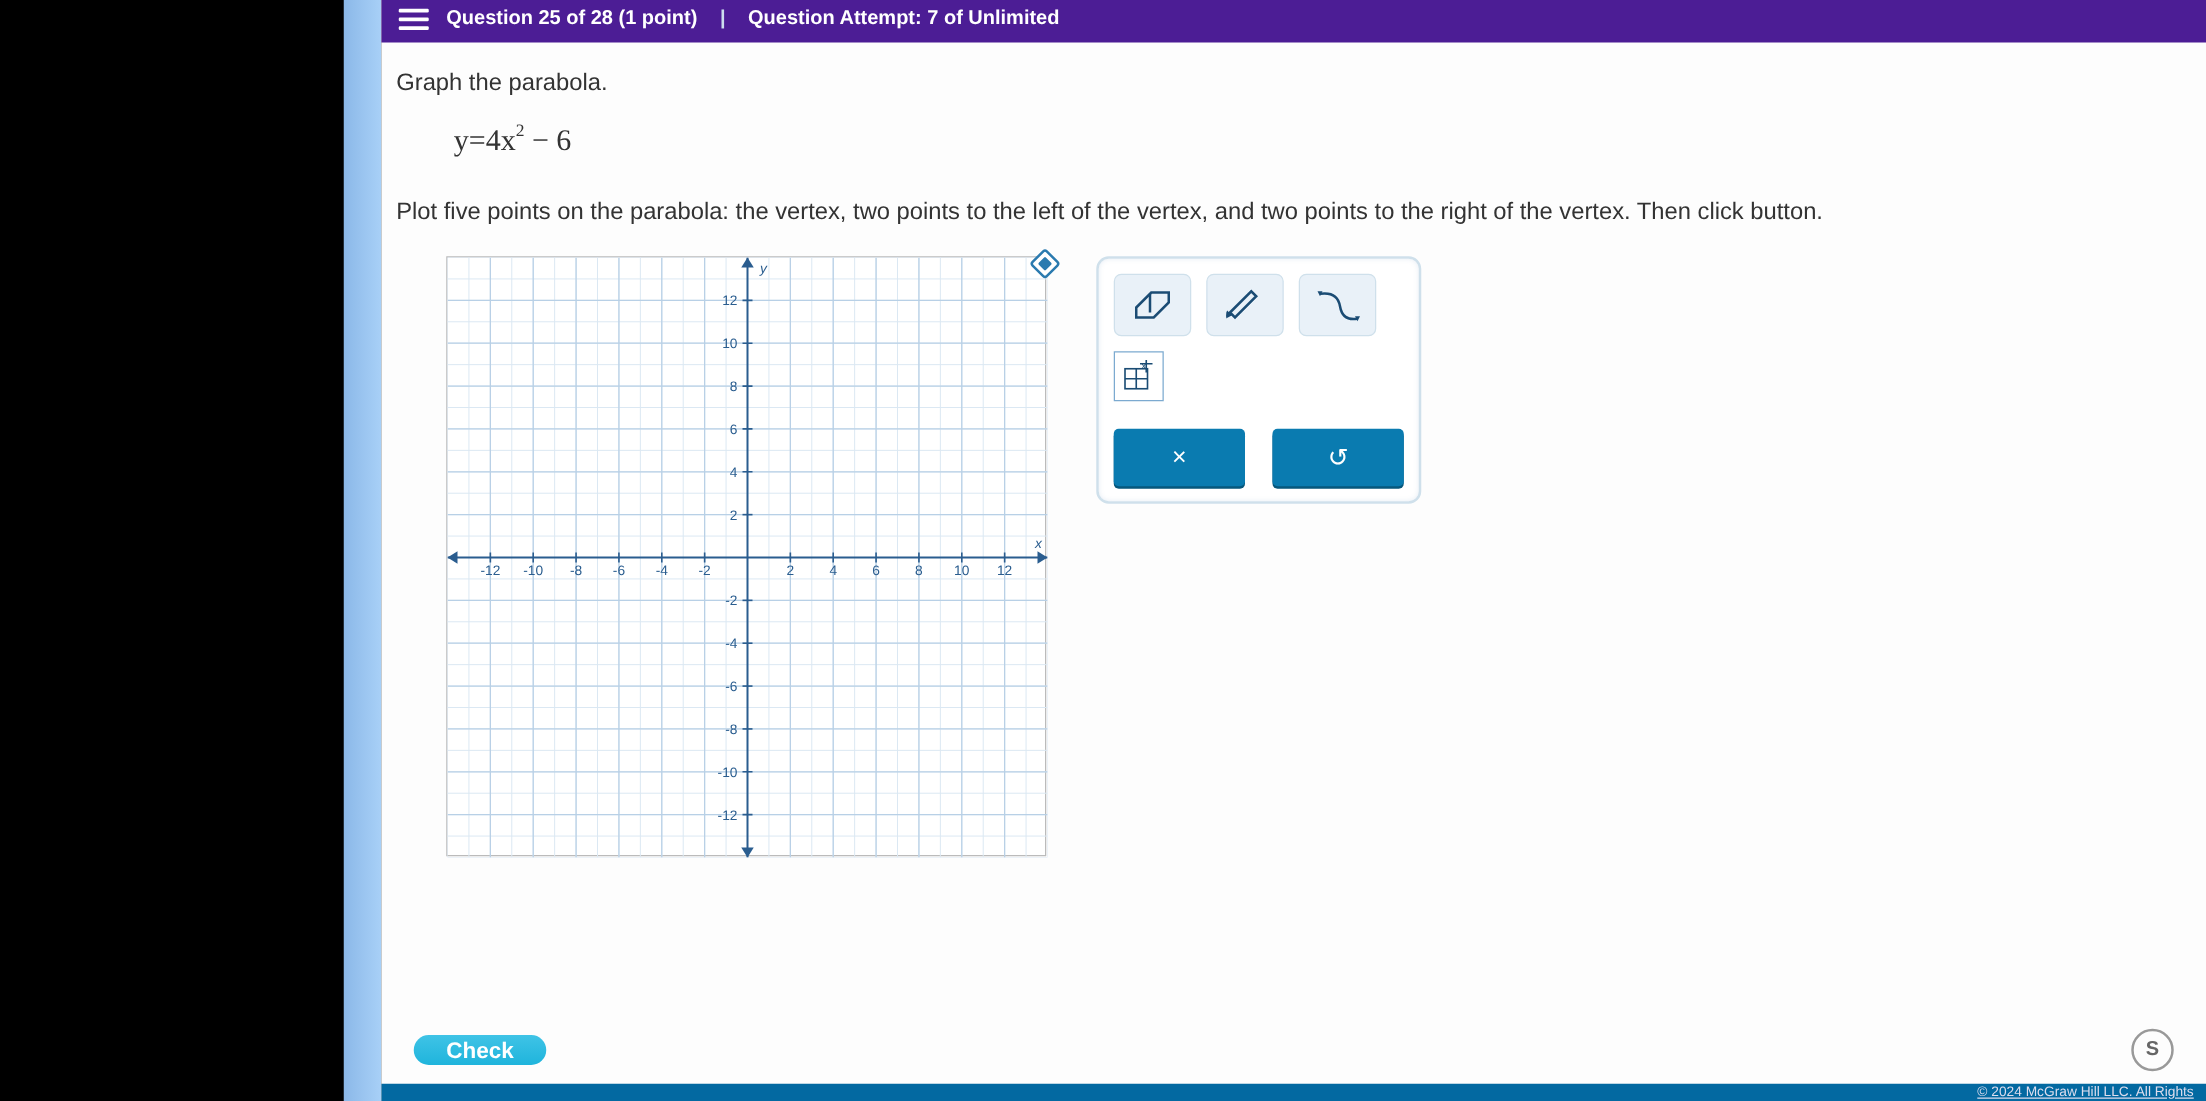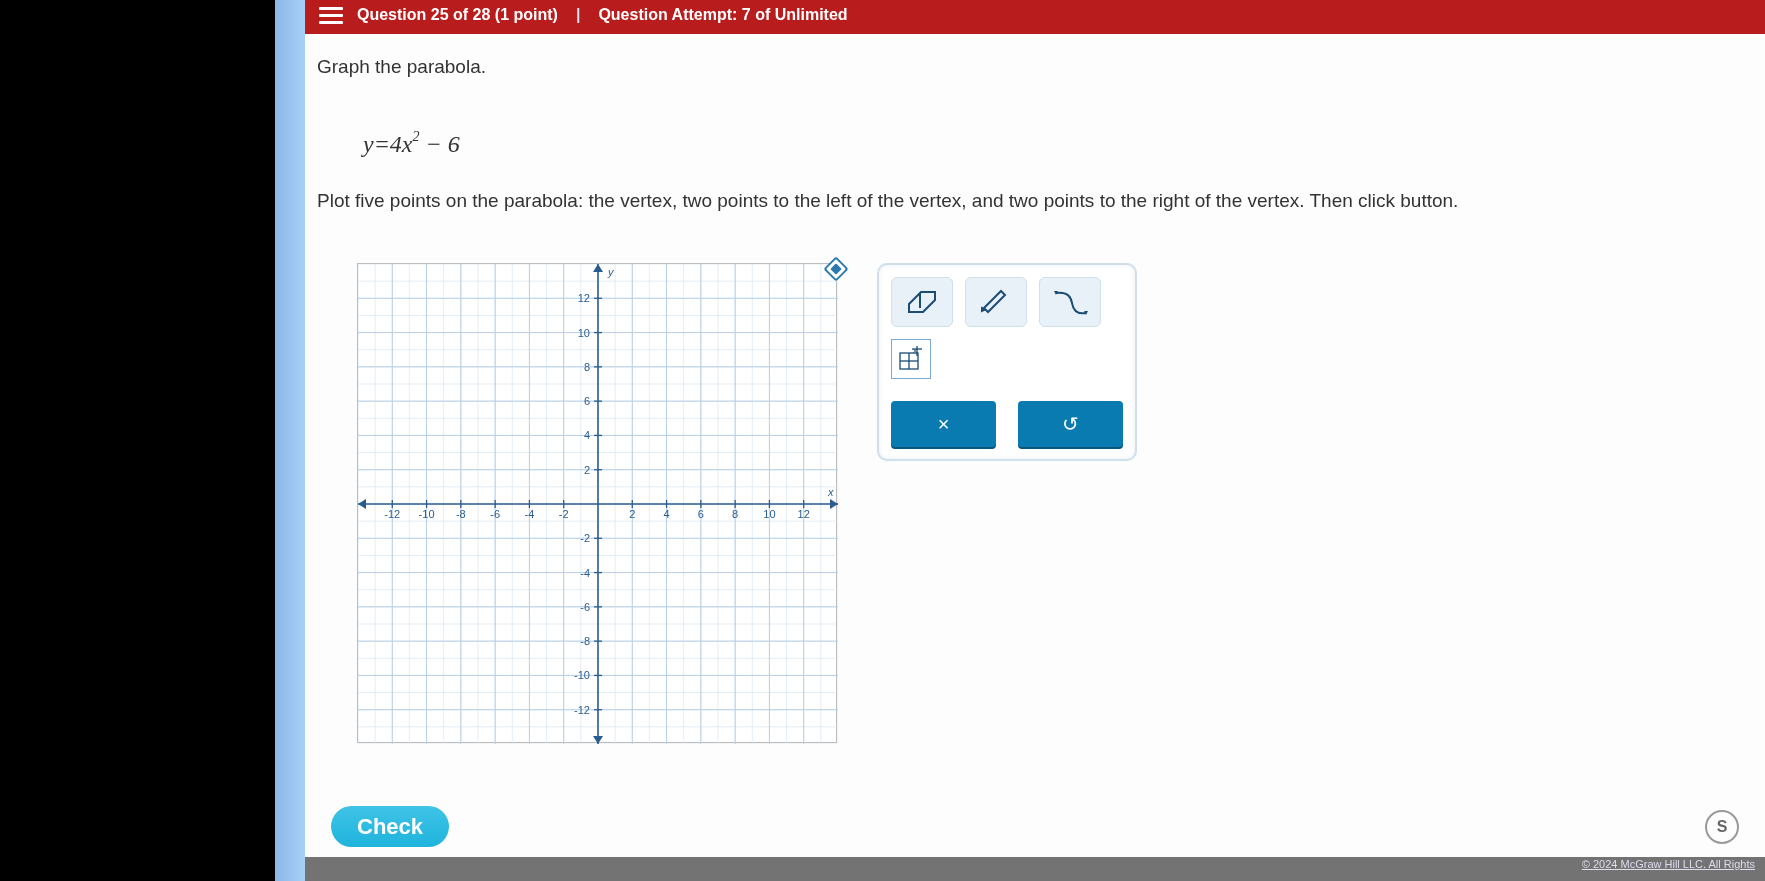--- a/index.html
+++ b/index.html
@@ -22,21 +22,21 @@
       flex-shrink: 0;
     }
     .main-area {
       flex: 1;
       background: #fdfdfd;
       display: flex;
       flex-direction: column;
       overflow: hidden;
     }
     .header-bar {
-      background: #b91c1c;
+      background: #4c1d95;
       color: #fff;
       padding: 6px 14px 10px 14px;
       display: flex;
       align-items: flex-end;
       gap: 14px;
       font-size: 16px;
       font-weight: 600;
     }
     .menu-icon {
       display: flex;
@@ -58,25 +58,23 @@
       font-size: 19px;
       display: flex;
       flex-direction: column;
     }
     .prompt-title { margin-bottom: 22px; }
     .equation {
       margin-left: 46px;
       margin-bottom: 28px;
       font-family: "Times New Roman", serif;
       font-size: 24px;
-      font-style: italic;
-      margin-top: 31px;
     }
     .equation sup { font-size: 14px; position: relative; top: -2px; }
-    .instr { line-height: 1.55; margin-bottom: 48px; }
+    .instr { line-height: 1.55; margin-bottom: 21px; }
     .workspace {
       display: flex;
       gap: 40px;
       margin-left: 40px;
     }
     .graph-wrap {
       border: 1px solid #bbb;
       width: 480px;
       height: 480px;
       position: relative;
@@ -146,42 +144,42 @@
       cursor: pointer;
       box-shadow: 0 2px 0 #06577c;
     }
     .footer {
       display: flex;
       align-items: center;
       justify-content: space-between;
       padding: 0 26px 10px 26px;
     }
     .check-btn {
-      height: 41px;
+      height: 24px;
       padding: 0 26px;
       background: linear-gradient(#3fc3e6, #1fb4dc);
       border: none;
       border-radius: 22px;
       color: #fff;
       font-weight: 700;
-      font-size: 22px;
+      font-size: 18px;
       cursor: pointer;
       text-align: right;
     }
     .footer-right {
       width: 34px; height: 34px;
       border: 2px solid #999;
       border-radius: 50%;
       display: flex;
       align-items: center;
       justify-content: center;
       color: #666;
       font-weight: 700;
     }
-    .bottom-bar { height: 24px; background: #737373; color: #eee; font-size: 11px; text-align: right; padding-right: 10px; line-height: 14px;}
+    .bottom-bar { height: 14px; background: #0369a1; color: #eee; font-size: 11px; text-align: right; padding-right: 10px; line-height: 14px;}
     .bottom-link { color:#dde; text-decoration:underline; }
     .axis-label { font-size: 11px; fill: #2a5d8f; font-family: Arial; }
   </style>
 </head>
 <body>
 
 <div class="left-black"></div>
 <div class="blue-strip"></div>
 
 <div class="main-area">

